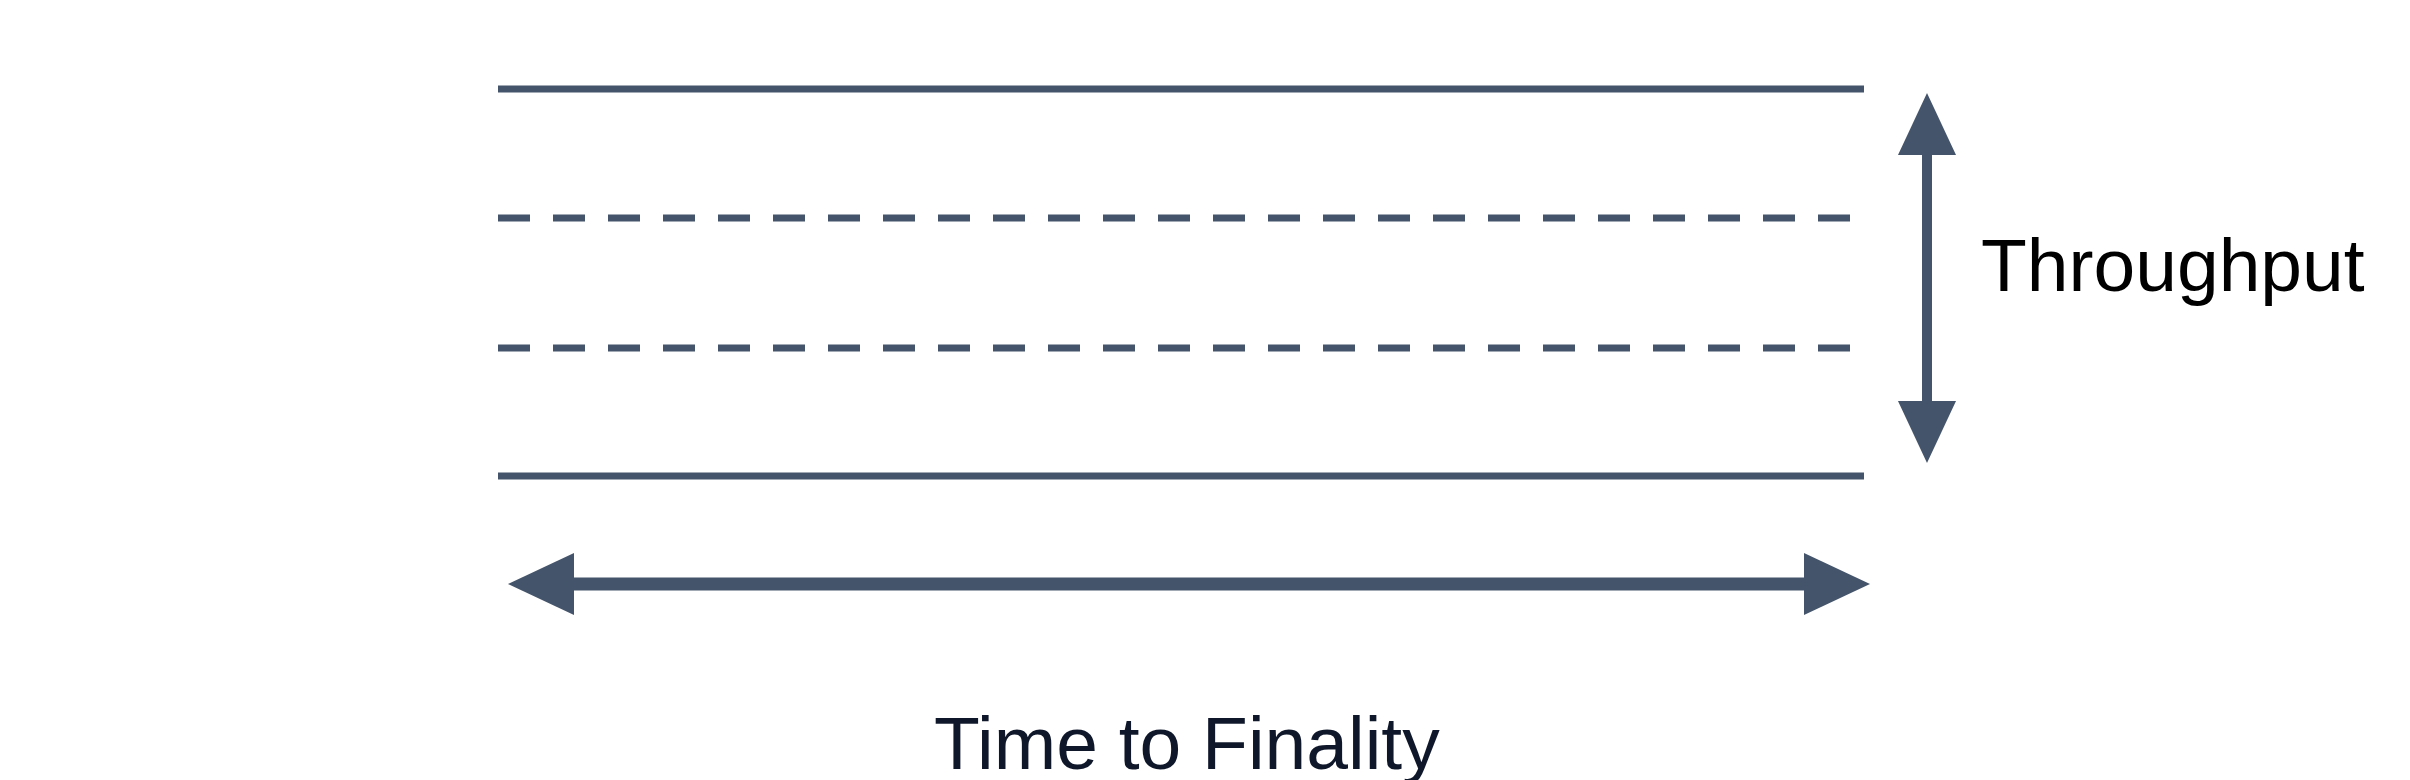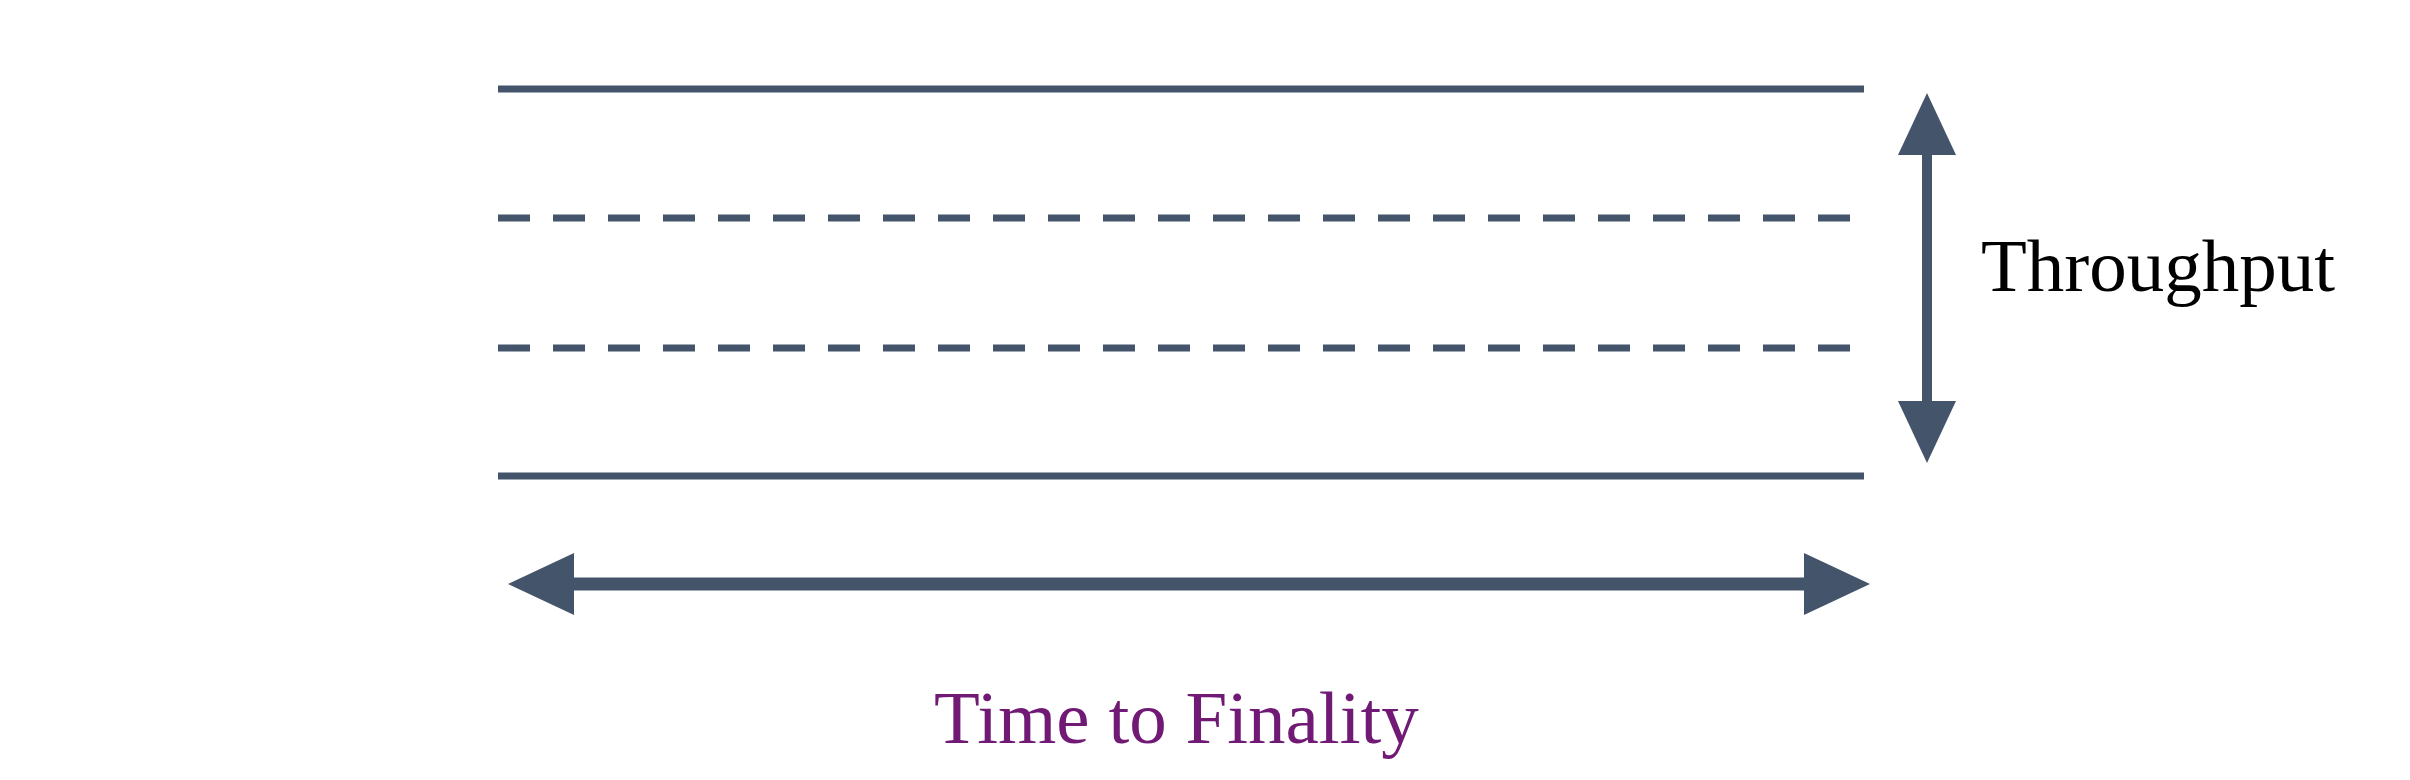--- a/index.html
+++ b/index.html
@@ -21,21 +21,21 @@
     position: absolute;
     left: 0;
     top: 0;
     width: 2410px;
     height: 780px;
     display: block;
   }
   .diagram-label {
     position: absolute;
     color: #000000;
-    font-family: Liberation Serif, serif;
+    font-family: Liberation Sans, sans-serif;
     font-size: 75px;
     line-height: 1;
     white-space: nowrap;
     letter-spacing: 0px;
     text-align: center;
   }
   #label-throughput {
     left: 1981px;
     top: 228px;
   }
@@ -75,15 +75,15 @@
       <rect id="arrow-h-shaft" x="574" y="577.5" width="1230" height="13" fill="#44546A"></rect>
 
       <polygon id="arrow-h-head-left" points="508,584 574,553 574,615" fill="#44546A"></polygon>
 
       <polygon id="arrow-h-head-right" points="1870,584 1804,553 1804,615" fill="#44546A"></polygon>
     </g>
   </svg>
 
   <div class="diagram-label" id="label-throughput" style="color: rgb(0, 0, 0);">Throughput</div>
 
-  <div class="diagram-label" id="label-time-to-finality" style="color: #701a75;">Time to Finality</div>
+  <div class="diagram-label" id="label-time-to-finality" style="color: #0f172a; margin-top: 26px;">Time to Finality</div>
 
 </div>
 
 </body></html>

